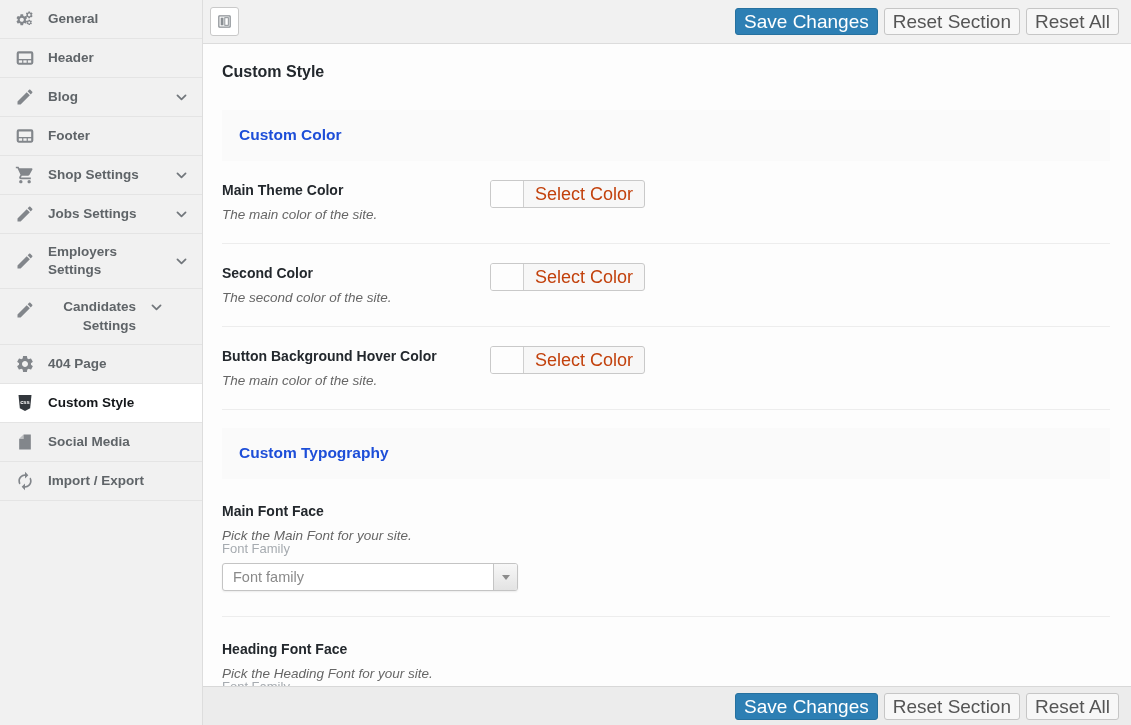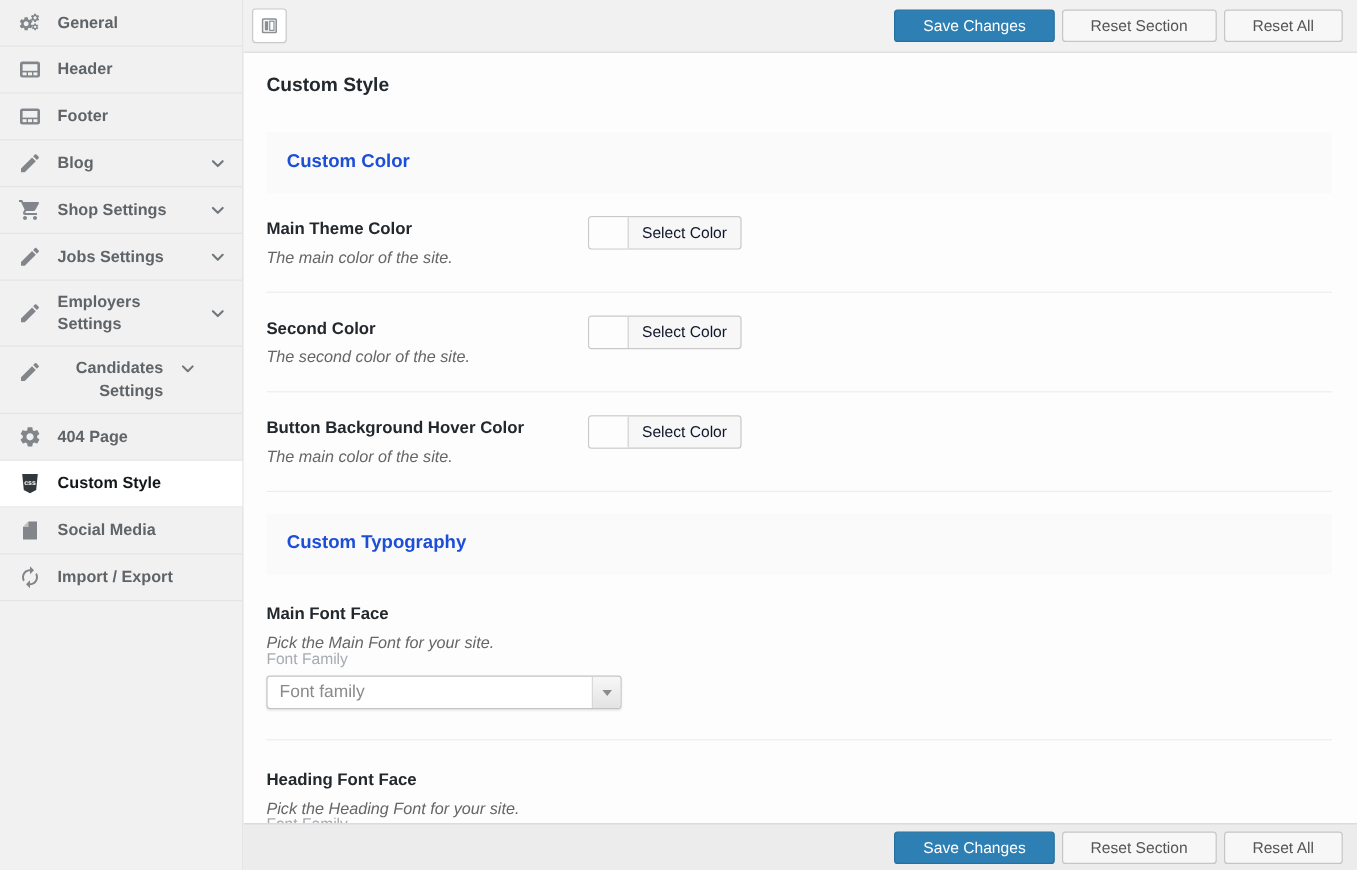--- a/index.html
+++ b/index.html
@@ -39,22 +39,22 @@
     display:flex; align-items:center; padding:0 12px 0 7px;
   }
   .icon-btn {
     width:29px; height:29px; padding:0; background:#ffffff;
     border:1px solid #c9c9c9; border-radius:3px; color:#8a8f94;
     display:flex; align-items:center; justify-content:center; cursor:pointer;
   }
   .icon-btn svg { width:17px; height:17px; display:block; }
   .bar-actions { margin-left:auto; display:flex; gap:6px; }
   .btn {
-    font-family:"Liberation Sans", sans-serif; font-size:13px;
-    height:27px; padding:0 23px; border-radius:3px;
+    font-family:"Liberation Sans", sans-serif; font-size:19px;
+    height:27px; padding:0 8px; border-radius:3px;
     border:1px solid #c6c6c6; background:#f7f7f7; color:#555; cursor:pointer;
     line-height:25px; white-space:nowrap;
   }
   .btn.primary { background:#2d7fb4; border-color:#26719f; color:#ffffff; }
 
   
   .page { padding:0 21px 0 19px; }
   .page-title { font-size:16px; font-weight:700; color:#23282d; margin:19px 0 0; }
   .band { background:#fafafa; margin-top:29px; padding:16px 17px 17px; }
   .band.second { margin-top:18px; }
@@ -66,21 +66,21 @@
   .field-label { font-size:14px; font-weight:700; color:#23282d; padding-top:2px; }
   .field-desc { font-style:italic; font-size:13.5px; color:#666; margin-top:9px; }
   .field-control { flex:1; }
 
   
   .color-picker {
     display:inline-flex; height:28px; border:1px solid #c9c9c9; border-radius:3px;
     background:#f7f7f7; overflow:hidden; cursor:pointer;
   }
   .swatch { width:33px; background:#fdfdfd; border-right:1px solid #cfcfcf; }
-  .cp-label { padding:0 11px; line-height:26px; font-size:13px; color:#0f172a; }
+  .cp-label { padding:0 11px; line-height:26px; font-size:18px; color:#c2410c; }
 
   
   .mini-label { font-size:13px; color:#a6abb0; margin-top:-2px; margin-bottom:7px; }
   .select {
     width:296px; height:28px; border:1px solid #c4c4c4; border-radius:3px;
     background:#ffffff; display:flex; align-items:stretch; cursor:pointer;
     box-shadow:0 1px 2px rgba(0,0,0,0.07);
   }
   .select-value {
     flex:1; padding:0 10px; font-size:14.5px; color:#8a8a8a;
@@ -168,37 +168,37 @@
       <span class="si-icon">
           <svg>
             <use href="#sym-panel"></use>
           </svg>
         </span>
       <span class="si-label">Header</span>
     </div>
     <div class="side-item">
       <span class="si-icon">
           <svg>
+            <use href="#sym-pencil"></use>
+          </svg>
+        </span>
+      <span class="si-label">Blog</span>
+      <span class="si-chevron">
+          <svg>
+            <use href="#sym-chevron"></use>
+          </svg>
+        </span>
+    </div>
+    <div class="side-item">
+      <span class="si-icon">
+          <svg>
             <use href="#sym-panel"></use>
           </svg>
         </span>
       <span class="si-label">Footer</span>
-    </div>
-    <div class="side-item">
-      <span class="si-icon">
-          <svg>
-            <use href="#sym-pencil"></use>
-          </svg>
-        </span>
-      <span class="si-label">Blog</span>
-      <span class="si-chevron">
-          <svg>
-            <use href="#sym-chevron"></use>
-          </svg>
-        </span>
     </div>
     <div class="side-item">
       <span class="si-icon">
           <svg>
             <use href="#sym-cart"></use>
           </svg>
         </span>
       <span class="si-label">Shop Settings</span>
       <span class="si-chevron">
           <svg>

